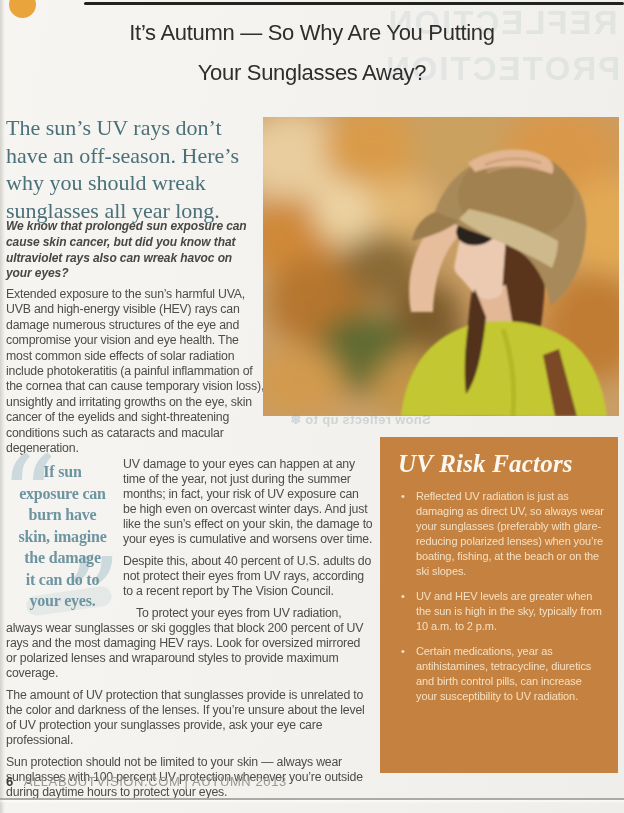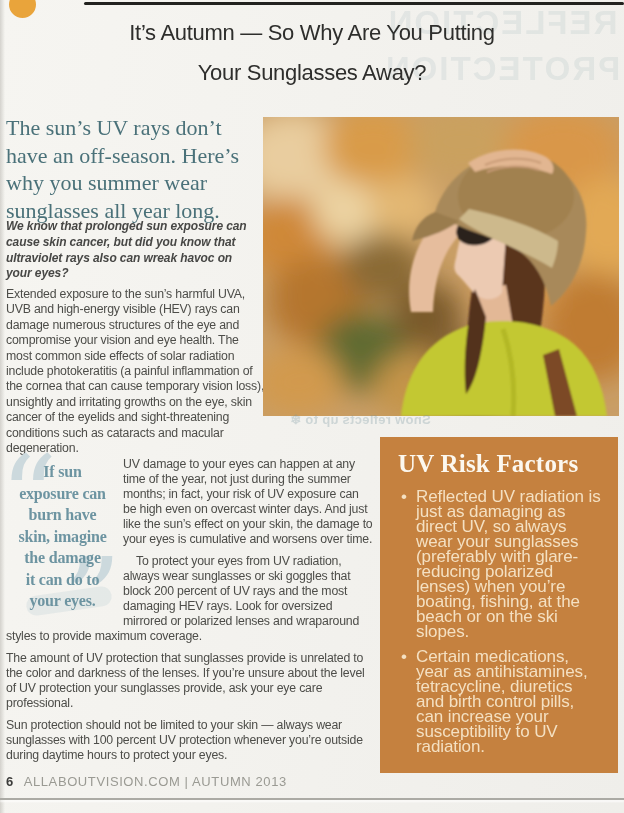--- a/index.html
+++ b/index.html
@@ -47,24 +47,24 @@
   .qmark{position:absolute;font-family:"DejaVu Serif",serif;font-size:112px;line-height:1;
     color:#ccd9dd;z-index:0;}
   .qopen{left:-6px;top:-16px;}
   .qclose{right:-2px;bottom:-40px;}
   .qtext{position:relative;z-index:1;padding-top:4px;text-align:center;
     font-family:"Liberation Serif",serif;font-weight:bold;font-size:16px;line-height:21.5px;color:#6d94a1;}
 
   .sidebar{position:absolute;left:380px;top:437px;width:238px;height:336px;
     background:#c5813f;box-sizing:border-box;padding:10px 14px 10px 20px;}
   .sidebar h2{margin:3px 0 11px -2px;font-family:"Liberation Serif",serif;font-weight:bold;
-    font-size:25px;color:#fcf8ef;letter-spacing:.2px;}
+    font-size:25px;color:#fcf8ef;letter-spacing:.2px;font-style:italic;}
   .sidebar ul{margin:0;padding:0;list-style:none;}
   .sidebar li{position:relative;padding-left:16px;margin-bottom:10px;
-    font-size:17px;line-height:15px;color:#f4e0c2;letter-spacing:-.1px;}
+    font-size:11px;line-height:15px;color:#f4e0c2;letter-spacing:-.1px;}
   .sidebar li::before{content:"\2022";position:absolute;left:1px;top:0;color:#f4e0c2;}
 
   .footer{position:absolute;left:6px;top:772px;white-space:nowrap;}
   .footer .pnum{font-weight:bold;font-size:13px;color:#3c3c3a;}
   .footer .ftext{font-size:13px;color:#9a9a93;letter-spacing:.6px;margin-left:6px;}
 </style>
 </head>
 <body>
 
 <div class="page">
@@ -79,21 +79,21 @@
   </div>
 
   <div class="title">
     <div>It’s Autumn — So Why Are You Putting</div>
     <div>Your Sunglasses Away?</div>
   </div>
 
   <div class="lead">
     <div>The sun’s UV rays don’t</div>
     <div>have an off-season. Here’s</div>
-    <div>why you summer wear</div>
+    <div>why you should wreak</div>
     <div>sunglasses all year long.</div>
   </div>
 
   <div class="intro">We know that prolonged sun exposure can cause skin cancer, but did you know that ultraviolet rays also can wreak havoc on your eyes?</div>
 
   <div class="body1">Extended exposure to the sun’s harmful UVA, UVB and high-energy visible (HEV) rays can damage numerous structures of the eye and compromise your vision and eye health. The most common side effects of solar radiation include photokeratitis (a painful inflammation of the cornea that can cause temporary vision loss), unsightly and irritating growths on the eye, skin cancer of the eyelids and sight-threatening conditions such as cataracts and macular degeneration.</div>
 
   <div class="photo">
     <svg viewBox="0 0 356 299" width="356" height="299" preserveAspectRatio="none">
       <defs>
@@ -157,29 +157,31 @@
         <div>If sun</div>
         <div>exposure can</div>
         <div>burn have</div>
         <div>skin, imagine</div>
         <div>the damage</div>
         <div>it can do to</div>
         <div>your eyes.</div>
       </div>
     </div>
     <p>UV damage to your eyes can happen at any time of the year, not just during the summer months; in fact, your risk of UV exposure can be high even on overcast winter days. And just like the sun’s effect on your skin, the damage to your eyes is cumulative and worsens over time.</p>
+    <p>Despite this, about 40 percent of U.S. adults do not protect their eyes from UV rays, according to a recent report by The Vision Council.</p>
     <p class="indent">To protect your eyes from UV radiation, always wear sunglasses or ski goggles that block 200 percent of UV rays and the most damaging HEV rays. Look for oversized mirrored or polarized lenses and wraparound styles to provide maximum coverage.</p>
     <p>The amount of UV protection that sunglasses provide is unrelated to the color and darkness of the lenses. If you’re unsure about the level of UV protection your sunglasses provide, ask your eye care professional.</p>
     <p>Sun protection should not be limited to your skin — always wear sunglasses with 100 percent UV protection whenever you’re outside during daytime hours to protect your eyes.</p>
   </div>
 
   <div class="sidebar">
     <h2>UV Risk Factors</h2>
     <ul>
       <li>Reflected UV radiation is just as damaging as direct UV, so always wear your sunglasses (preferably with glare-reducing polarized lenses) when you’re boating, fishing, at the beach or on the ski slopes.</li>
+      <li>UV and HEV levels are greater when the sun is high in the sky, typically from 10 a.m. to 2 p.m.</li>
       <li>Certain medications, year as antihistamines, tetracycline, diuretics and birth control pills, can increase your susceptibility to UV radiation.</li>
     </ul>
   </div>
 
   <div class="footer">
     <span class="pnum">6</span>
     <span class="ftext">ALLABOUTVISION.COM | AUTUMN 2013</span>
   </div>
 
   <div class="bottom-line"></div>

